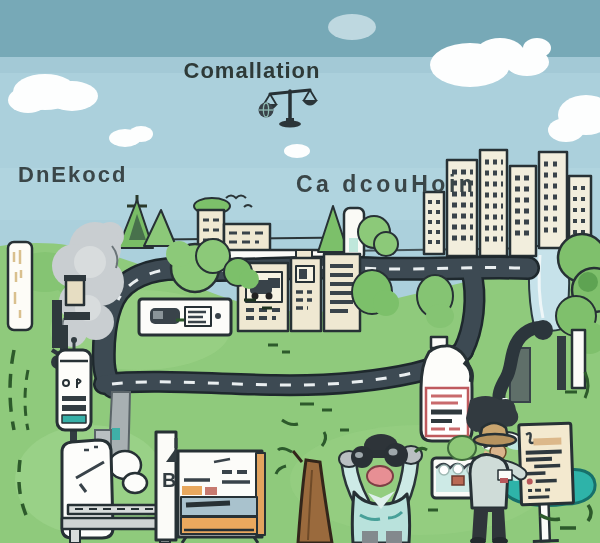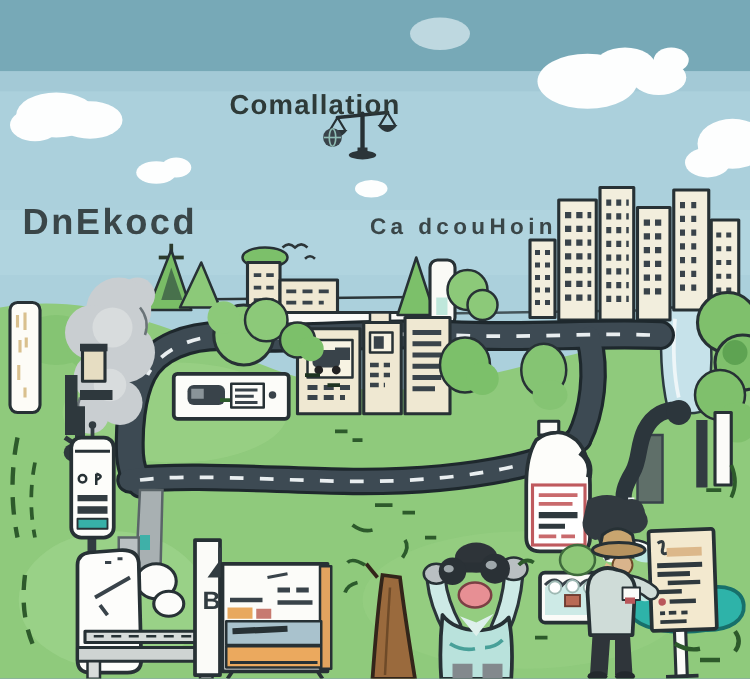--- a/index.html
+++ b/index.html
@@ -10,28 +10,28 @@
   }
   .canvas svg{position:absolute;left:0;top:0;}
   .txt{position:absolute;pointer-events:none;white-space:pre;}
   .title{
     left:0;top:8px;width:520px;text-align:center;
     font-size:34px;font-weight:bold;letter-spacing:8px;
     color:#f5f8f8;
   }
   .subtitle{
     left:0;top:58px;width:504px;text-align:center;
-    font-size:22px;font-weight:600;letter-spacing:1px;color:#2e3a38;margin-top:13px;
+    font-size:22px;font-weight:600;letter-spacing:1px;color:#2e3a38;
   }
   .label-left{
-    left:18px;top:162px;font-size:29px;font-weight:600;
+    left:18px;top:162px;font-size:22px;font-weight:600;
     letter-spacing:2px;color:#3a4648;text-align:center;
   }
   .label-right{
-    left:296px;top:171px;font-size:18px;font-weight:600;
+    left:296px;top:171px;font-size:23px;font-weight:600;
     letter-spacing:3.5px;color:#3a4648;
   }
   .s{stroke:#273135;stroke-linecap:round;stroke-linejoin:round;}
 </style>
 </head>
 <body>
 
 <div class="canvas">
 <svg width="600" height="543" viewBox="0 0 600 543">
 

